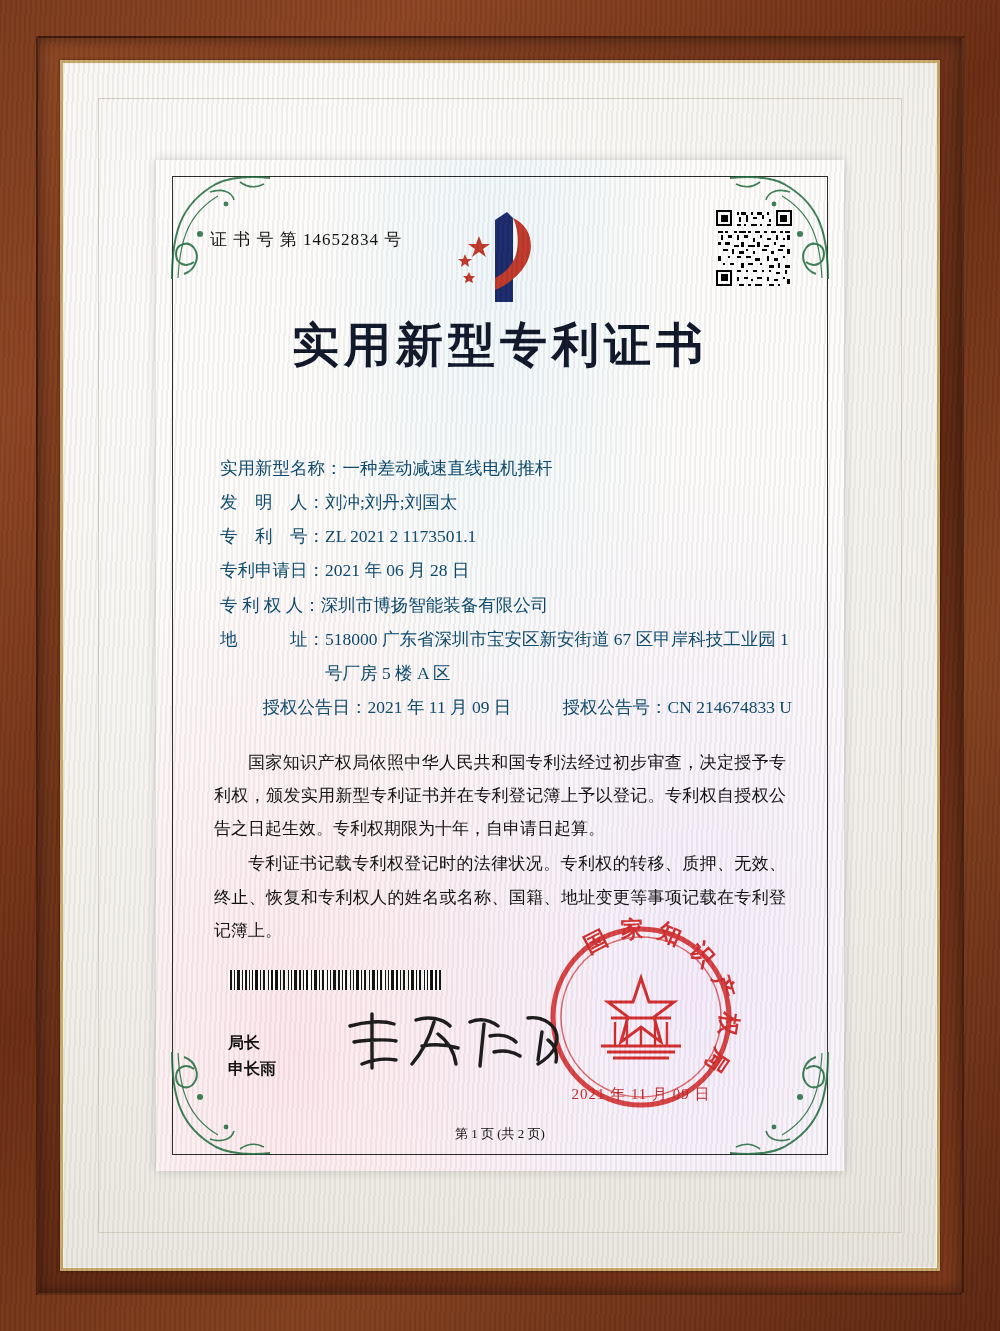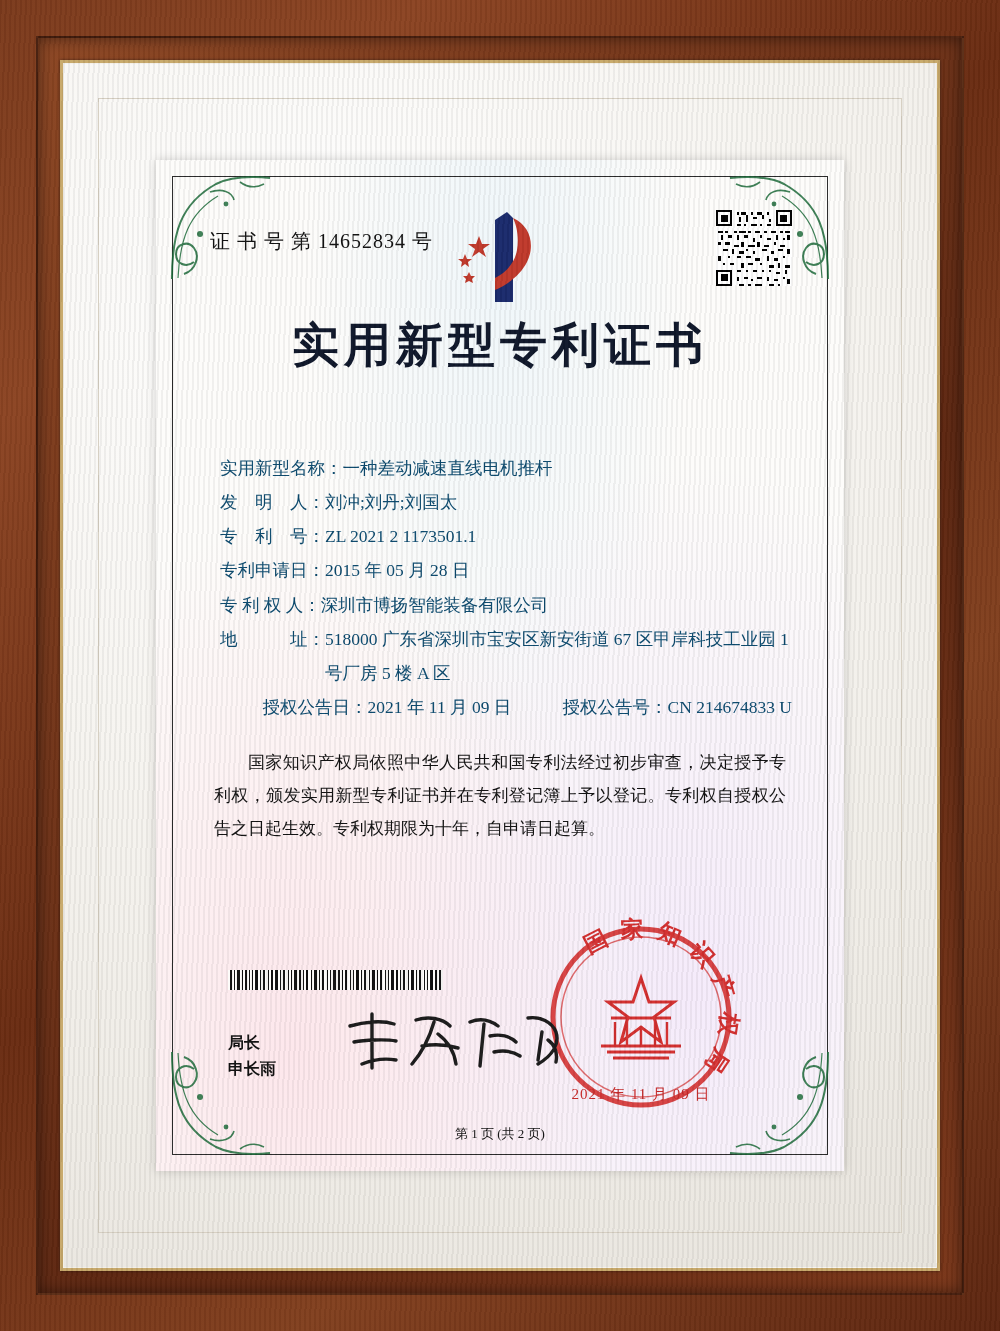--- a/index.html
+++ b/index.html
@@ -61,21 +61,21 @@
   .corner.tl{left:14px;top:14px;}
   .corner.tr{right:14px;top:14px;transform:scaleX(-1);}
   .corner.bl{left:14px;bottom:14px;transform:scaleY(-1);}
   .corner.br{right:14px;bottom:14px;transform:scale(-1,-1);}
 
   .content{position:absolute;left:52px;right:52px;top:40px;bottom:24px;}
 
   .topline{position:relative;height:108px;}
   .cert-no{
     position:absolute;left:2px;top:28px;
-    font-size:20px;letter-spacing:1px;color:#111;
+    font-size:17px;letter-spacing:1px;color:#111;
     font-family:"Liberation Serif",serif;
   }
   .emblem{position:absolute;left:50%;transform:translateX(-50%);top:6px;width:130px;height:100px;}
   .qr{position:absolute;right:0;top:10px;width:76px;height:76px;}
 
   .title{
     text-align:center;font-size:47px;font-weight:bold;letter-spacing:5px;
     color:#0f172a;margin-top:6px;font-family:"Liberation Sans",sans-serif;
   }
 
@@ -290,21 +290,21 @@
           <div class="row">
             <span class="lab">发　明　人：</span>
             <span class="val">刘冲;刘丹;刘国太</span>
           </div>
           <div class="row">
             <span class="lab">专　利　号：</span>
             <span class="val">ZL 2021 2 1173501.1</span>
           </div>
           <div class="row">
             <span class="lab">专利申请日：</span>
-            <span class="val">2015 年 05 月 28 日</span>
+            <span class="val">2021 年 06 月 28 日</span>
           </div>
           <div class="row">
             <span class="lab">专 利 权 人：</span>
             <span class="val">深圳市博扬智能装备有限公司</span>
           </div>
           <div class="row addr">
             <span class="lab">地　　　址：</span>
             <span class="val">518000  广东省深圳市宝安区新安街道 67 区甲岸科技工业园 1 号厂房 5 楼 A 区</span>
           </div>
           <div class="tworow">
@@ -314,20 +314,21 @@
             </div>
             <div class="right">
               <span class="lab">授权公告号：</span>
               <span class="val">CN 214674833 U</span>
             </div>
           </div>
         </div>
 
         <div class="para">
           <p>国家知识产权局依照中华人民共和国专利法经过初步审查，决定授予专利权，颁发实用新型专利证书并在专利登记簿上予以登记。专利权自授权公告之日起生效。专利权期限为十年，自申请日起算。</p>
+          <p>专利证书记载专利权登记时的法律状况。专利权的转移、质押、无效、终止、恢复和专利权人的姓名或名称、国籍、地址变更等事项记载在专利登记簿上。</p>
         </div>
 
         <svg class="barcode" viewBox="0 0 215 20" shape-rendering="crispEdges">
           <rect width="215" height="20" fill="#fdfcfa"></rect>
           <g fill="#111">
             <rect x="2" y="0" width="2" height="20"></rect>
               <rect x="6" y="0" width="1" height="20"></rect>
             <rect x="9" y="0" width="3" height="20"></rect>
               <rect x="14" y="0" width="1" height="20"></rect>
             <rect x="17" y="0" width="2" height="20"></rect>

